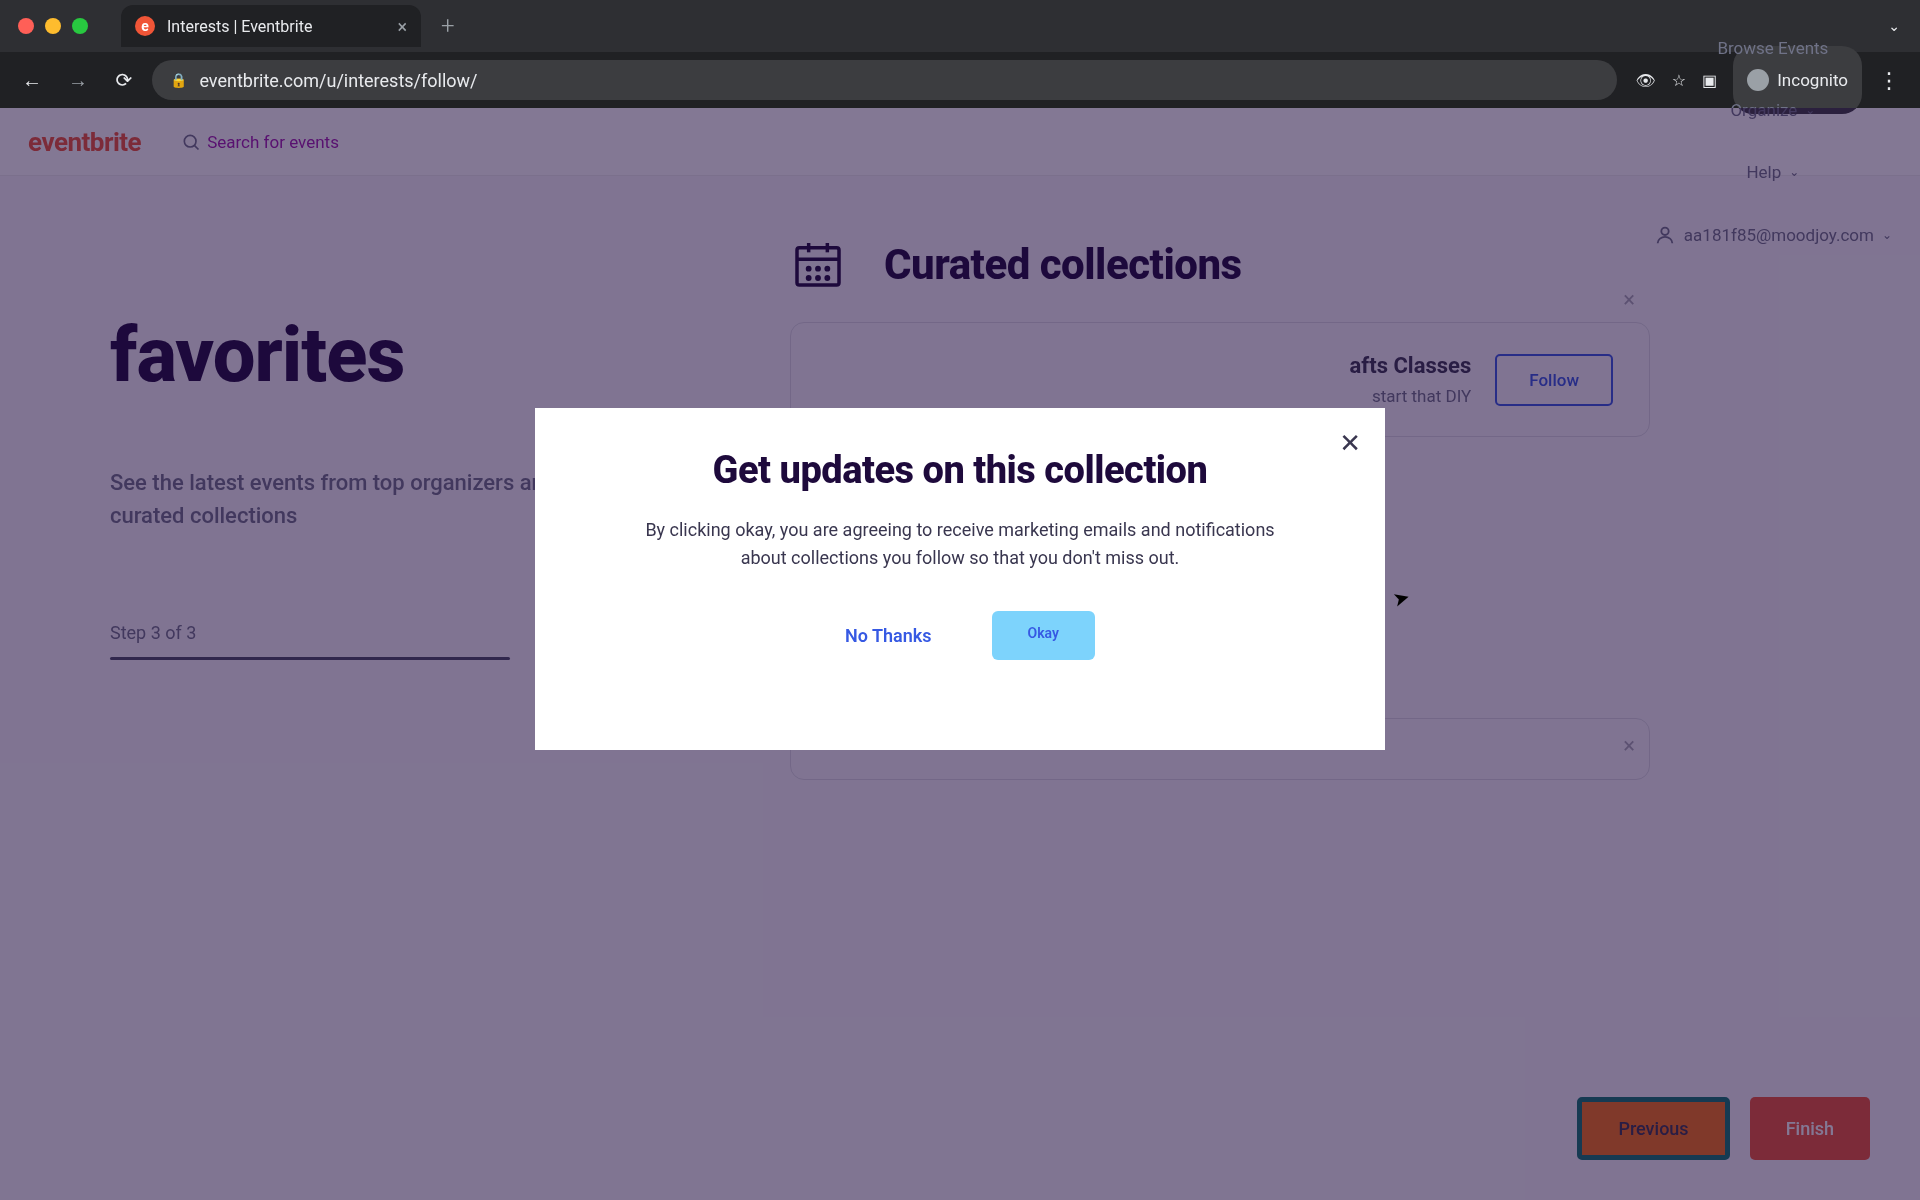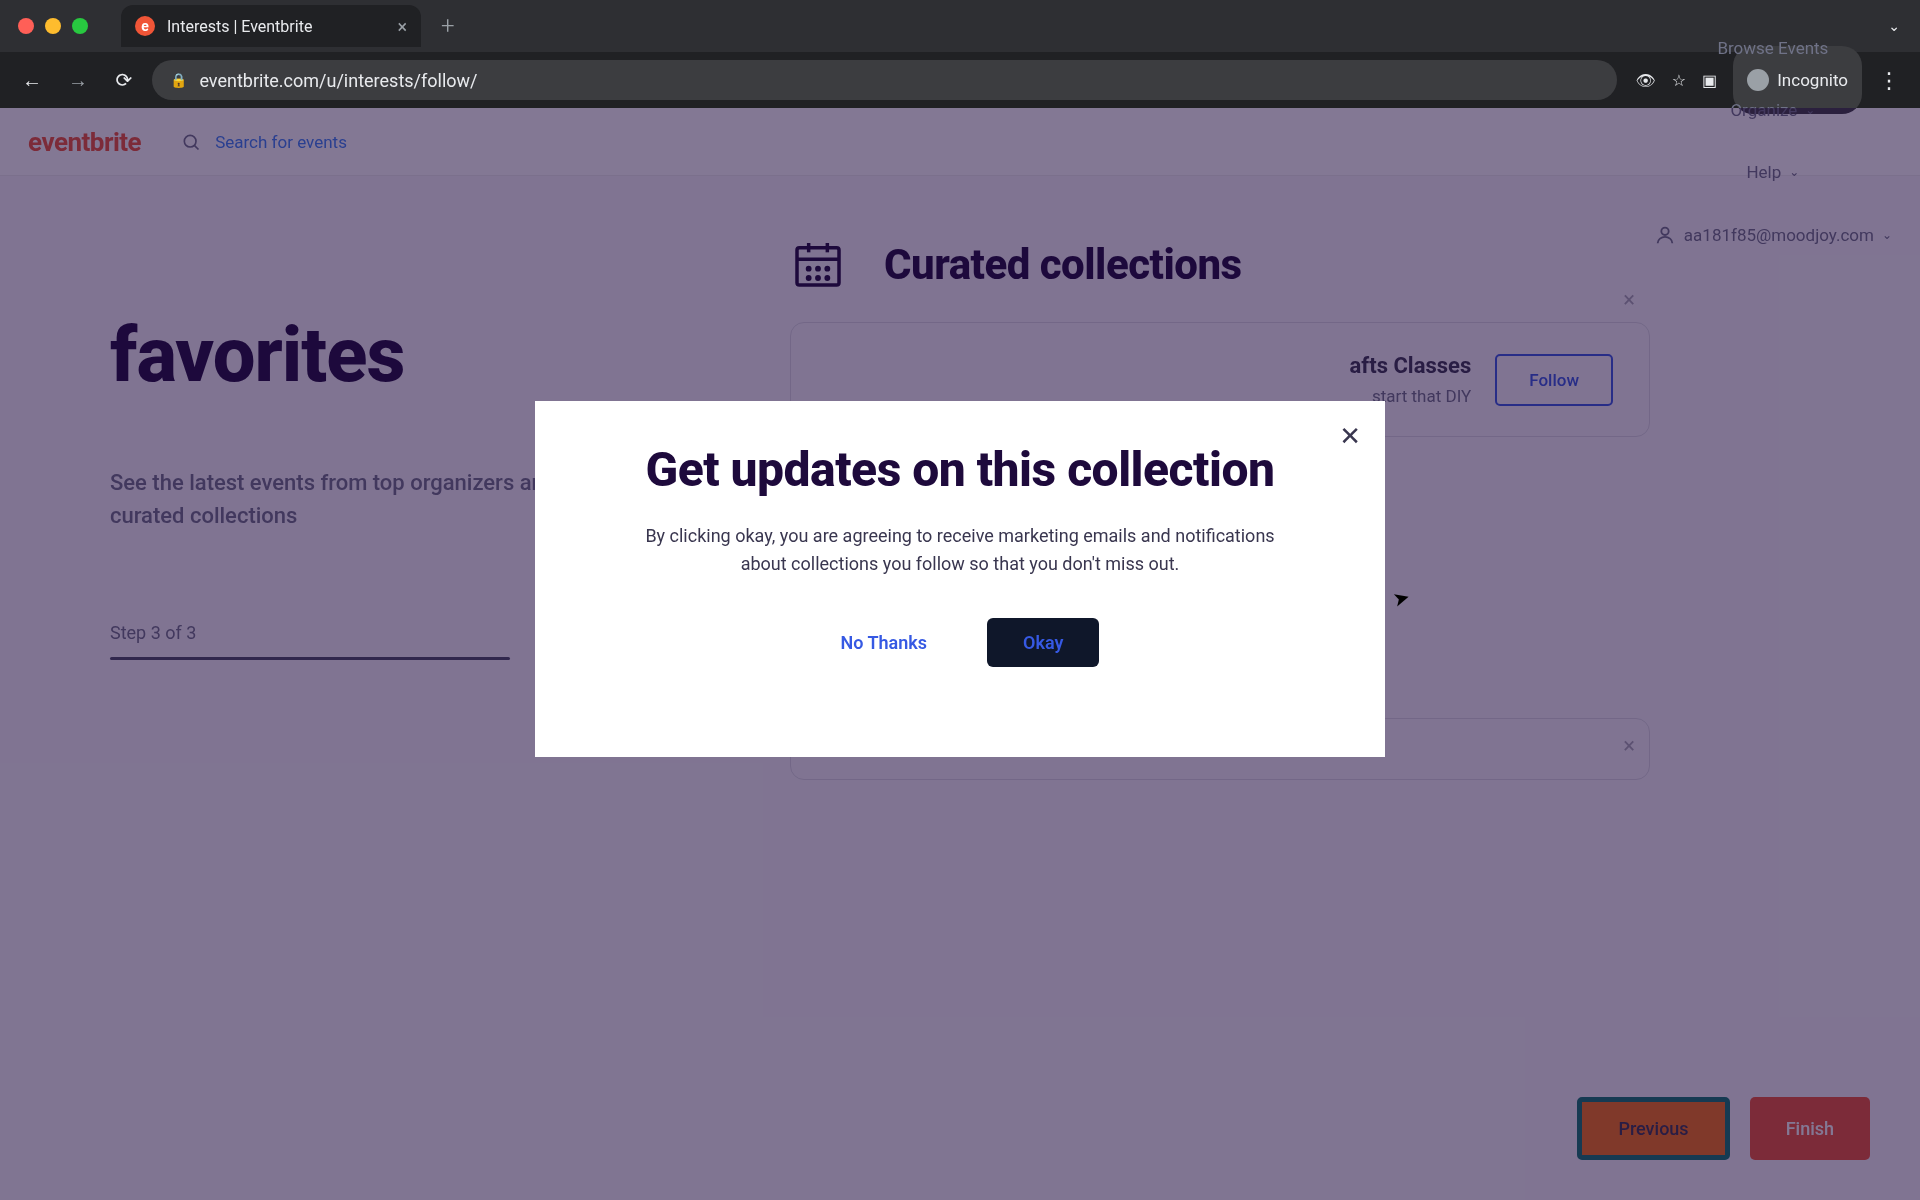--- a/index.html
+++ b/index.html
@@ -145,22 +145,22 @@
     .eb-logo {
       color: #f05537;
       font-size: 26px;
       font-weight: 700;
       letter-spacing: -0.5px;
     }
     .eb-search {
       margin-left: 40px;
       display:flex;
       align-items:flex-end;
-      gap:14px;
-      color:#3b82f6;
+      gap:6px;
+      color:#a21caf;
       font-size:17px;
     }
     .eb-nav {
       margin-left: auto;
       display: flex;
       align-items: center;
       gap: 42px;
       color: #6f7287;
       font-size: 17px;
       flex-direction: column;
@@ -308,21 +308,21 @@
     }
     .modal-close {
       position: absolute;
       top: 20px;
       right: 24px;
       font-size: 26px;
       color: #39364f;
       cursor: pointer;
     }
     .modal-title {
-      font-size: 48px;
+      font-size: 38px;
       font-weight: 800;
       color: #1e0a3c;
       text-align: center;
       letter-spacing: -0.5px;
     }
     .modal-body {
       text-align: center;
       font-size: 18px;
       color: #39364f;
       margin-top: 24px;
@@ -337,23 +337,23 @@
       margin-bottom: 50px;
     }
     .modal-link {
       color: #3659e3;
       font-size: 18px;
       font-weight: 600;
       padding: 14px 20px;
     }
     .modal-ok {
       color: #3659e3;
-      font-size: 18px;
+      font-size: 14px;
       font-weight: 600;
-      background: #0f172a;
+      background: #7dd3fc;
       padding: 14px 36px;
       border-radius: 6px;
     }
     .cursor {
       position: absolute;
       top: 586px;
       left: 1393px;
       font-size: 20px;
       color: black;
       z-index: 999;

